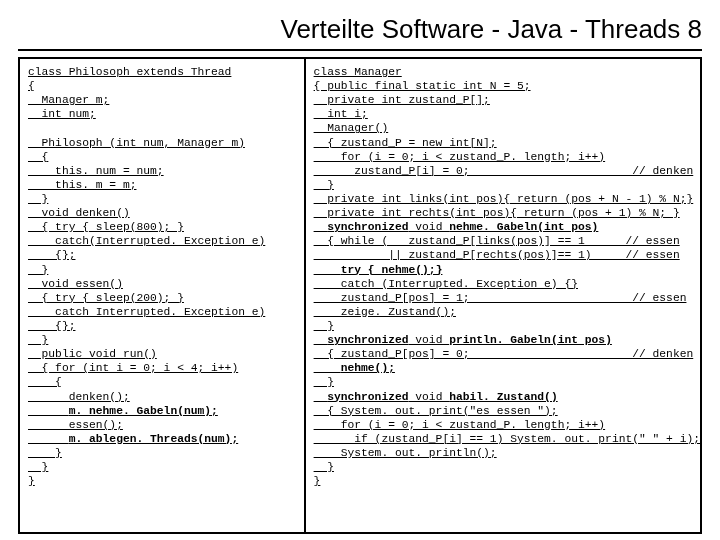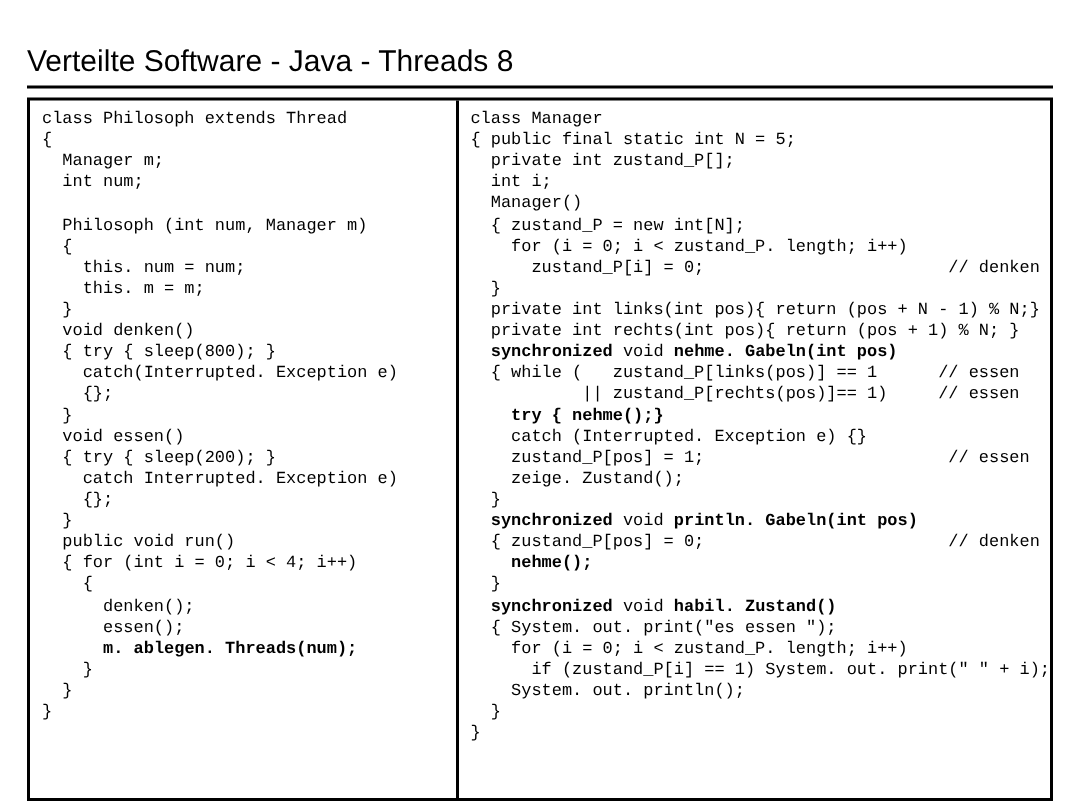--- a/index.html
+++ b/index.html
@@ -14,33 +14,34 @@
   }
   .slide {
     padding: 10px 18px 6px 18px;
     box-sizing: border-box;
     width: 100%;
     height: 100%;
     display: flex;
     flex-direction: column;
   }
   .title {
-    text-align: left;
-    font-size: 20px;
-    margin: 20px 0 2px 0;
+    text-align: right;
+    font-size: 26px;
+    margin: 4px 0 2px 0;
   }
   .title-rule {
     border: none;
     border-top: 2px solid #000;
     margin: 2px 0 6px 0;
   }
   .code-box {
     border: 2px solid #000;
     display: flex;
     flex: 1;
+    text-decoration: underline;
   }
   .col {
     padding: 6px 8px;
     box-sizing: border-box;
   }
   .col-left {
     width: 42%;
     border-right: 2px solid #000;
   }
   .col-right {
@@ -86,20 +87,21 @@
   }
   void essen()
   { try { sleep(200); }
     catch Interrupted. Exception e)
     {};
   }
   public void run()
   { for (int i = 0; i &lt; 4; i++)
     {
       denken();
+      <b>m. nehme. Gabeln(num);</b>
       essen();
       <b>m. ablegen. Threads(num);</b>
     }
   }
 }</pre>
     </div>
     <div class="col col-right">
       <pre class="code">class Manager
 { public final static int N = 5;
   private int zustand_P[];

